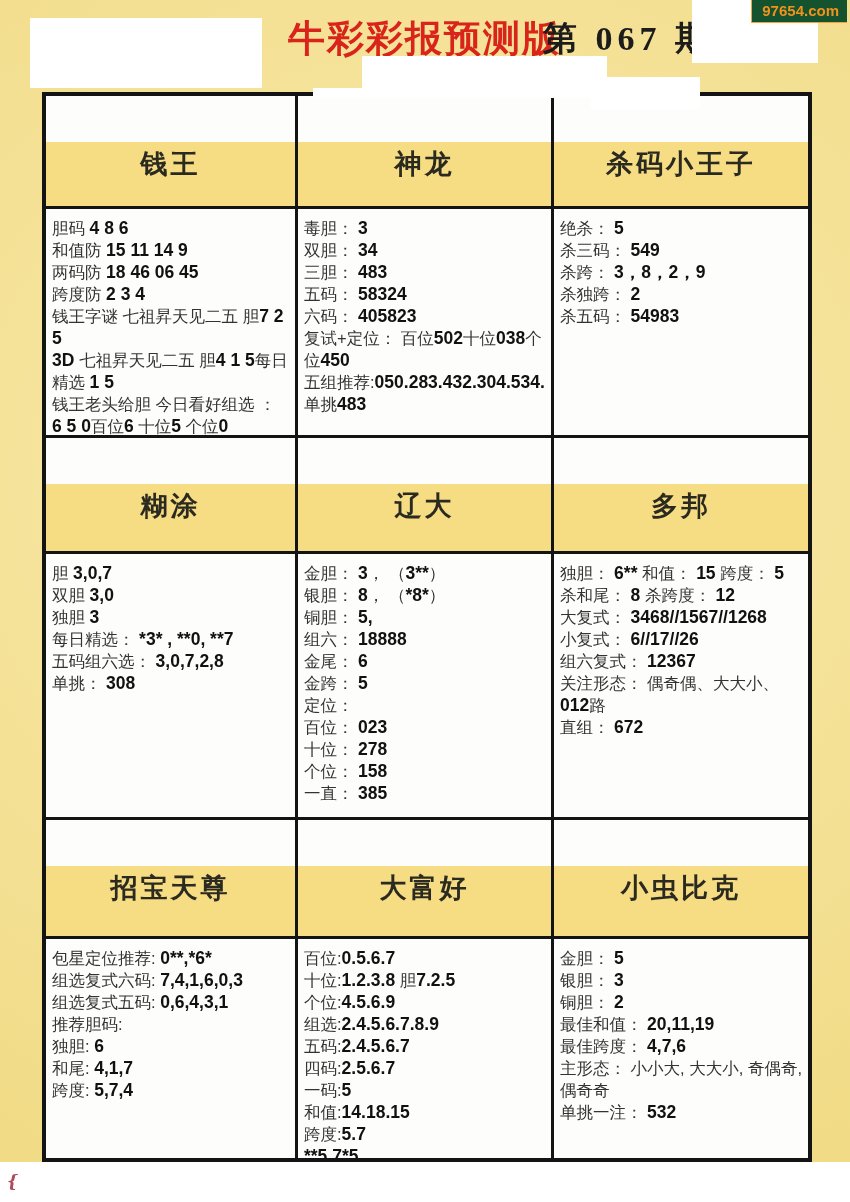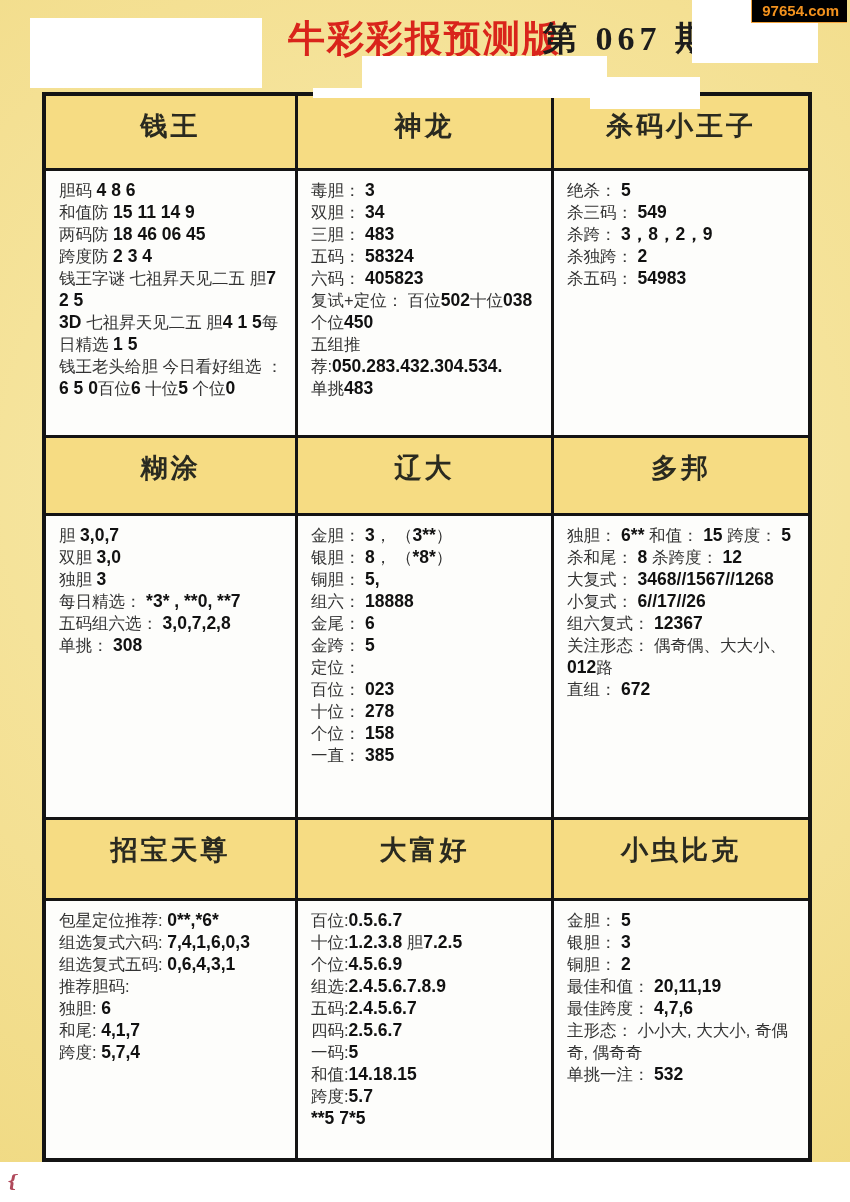--- a/index.html
+++ b/index.html
@@ -8,35 +8,35 @@
     font-family:"Liberation Sans","DejaVu Sans",sans-serif;
     background:radial-gradient(ellipse 120% 80% at 50% 40%, #f8ecb0 0%, #f4e093 55%, #eed77c 100%);
   }
   .titlebar{position:absolute;left:0;top:0;width:100%;height:92px;}
   .brand{position:absolute;left:288px;top:14px;font-family:"Liberation Serif","DejaVu Serif",serif;
     font-weight:bold;font-size:37px;color:#d9241b;letter-spacing:2px;}
   .issue{position:absolute;left:543px;top:16px;font-family:"Liberation Serif","DejaVu Serif",serif;
     font-weight:bold;font-size:34px;color:#1c1c1c;letter-spacing:5px;}
   .redact{position:absolute;background:#ffffff;}
   .watermark{position:absolute;right:3px;top:0;padding:2px 8px 3px 10px;
-    background:#000000;border:1px solid #f2a33c;border-top:none;border-right:none;
+    background:#14532d;border:1px solid #f2a33c;border-top:none;border-right:none;
     color:#f2921e;font-size:15px;font-weight:bold;}
   .grid{
     position:absolute;left:42px;top:92px;width:770px;height:1070px;
     box-sizing:border-box;border:4px solid #141414;background:#141414;
     display:grid;grid-template-columns:249px 253px 1fr;grid-template-rows:339px 379px auto;gap:3px;
   }
   .panel{background:#fdfdfb;display:flex;flex-direction:column;overflow:hidden;}
   .panel-head{background:#f6dc83;border-bottom:3px solid #141414;flex:0 0 auto;
-    display:flex;justify-content:center;align-items:flex-start;padding-top:12px;
-    font-family:"Liberation Serif","DejaVu Serif",serif;font-size:27px;font-weight:bold;color:#2a2a20;letter-spacing:3px;}
+    display:flex;justify-content:center;align-items:flex-start;padding-top:4px;
+    font-family:"Liberation Serif","DejaVu Serif",serif;font-size:27px;font-weight:bold;color:#2a2a20;letter-spacing:3px;margin-top:46px;}
   .r1 .panel-head{height:60px;}
   .r2 .panel-head{height:63px;}
   .r3 .panel-head{height:66px;}
-  .panel-body{flex:1 1 auto;padding:8px 6px 4px 13px;color:#222;}
+  .panel-body{flex:1 1 auto;padding:8px 6px 4px 6px;color:#222;}
   .line{font-size:16.5px;line-height:22px;color:#333;}
   .line .v{font-weight:bold;font-size:17.5px;color:#111;font-family:"Liberation Sans",sans-serif;}
   .footer{position:absolute;left:0;top:1162px;width:100%;height:40px;background:#ffffff;}
   .pen-mark{position:absolute;left:7px;top:1171px;color:#b0495b;font-size:17px;
     font-family:"DejaVu Serif",serif;font-style:italic;font-weight:bold;}
 </style>
 </head>
 <body>
 
 <div class="titlebar">

